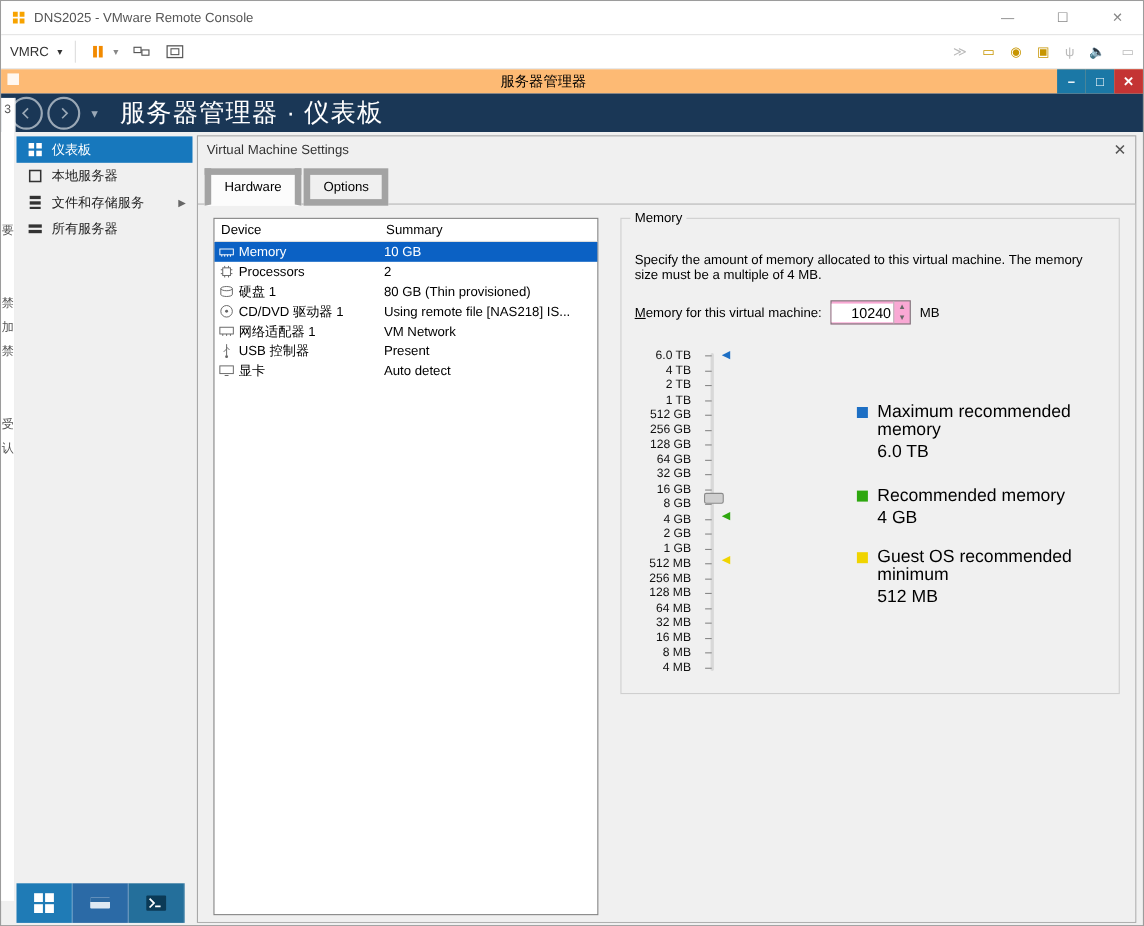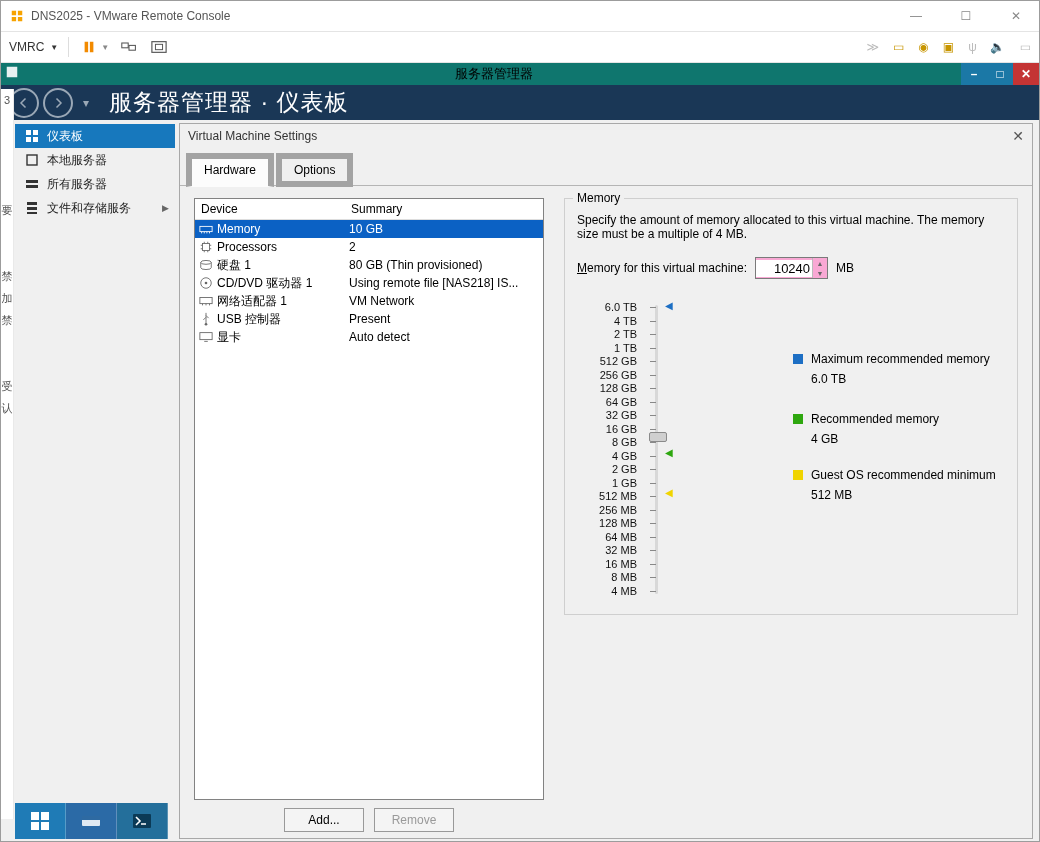--- a/index.html
+++ b/index.html
@@ -7,21 +7,21 @@
   .outer-titlebar{height:30px;background:#fff;display:flex;align-items:center;padding:0 8px;color:#555;}
   .outer-titlebar .icon{width:16px;height:16px;margin-right:6px;display:flex;align-items:center;justify-content:center;color:#f7a300;}
   .outer-winbtns{margin-left:auto;display:flex;gap:20px;color:#888;}
   .outer-winbtns div{width:30px;text-align:center;}
   .outer-toolbar{height:30px;border-top:1px solid #e4e4e4;border-bottom:1px solid #e4e4e4;background:#fff;display:flex;align-items:center;padding:0 8px;}
   .vmrc-btn{display:flex;align-items:center;gap:6px;color:#333;cursor:pointer;}
   .tb-sep{width:1px;height:20px;background:#ddd;margin:0 10px;}
   .tb-icon{display:flex;align-items:center;justify-content:center;width:20px;height:20px;color:#666;}
   .tb-right{margin-left:auto;display:flex;gap:14px;color:#bbb;}
   .tb-right .gold{color:#c79500;}
-  .blue-strip{height:22px;background:#0f766e;display:flex;align-items:center;color:#000;}
+  .blue-strip{height:22px;background:#fdba74;display:flex;align-items:center;color:#000;}
   .blue-strip .doc-icon{width:18px;height:18px;margin:0 4px;color:#fff;}
   .blue-strip .title{flex:1;text-align:center;font-size:13px;}
   .blue-strip .winbtns{display:flex;}
   .blue-strip .winbtns div{width:26px;height:22px;display:flex;align-items:center;justify-content:center;font-weight:bold;}
   .blue-strip .min{background:#1b78a6;color:#fff;}
   .blue-strip .max{background:#1b78a6;color:#fff;}
   .blue-strip .close{background:#c43434;color:#fff;}
   .dark-header{height:35px;background:#1a3756;color:#fff;display:flex;align-items:center;padding:0 8px;}
   .nav-circle{width:26px;height:26px;border:2px solid #9aa8b6;border-radius:50%;display:flex;align-items:center;justify-content:center;color:#9aa8b6;margin-right:4px;}
   .dark-header .crumbs{font-size:23px;margin-left:20px;letter-spacing:1px;}
@@ -73,21 +73,21 @@
   .ticks{width:60px;text-align:right;font-size:11px;color:#111;}
   .ticks div{height:13.5px;line-height:13.5px;}
   .track-wrap{width:32px;position:relative;margin-left:4px;}
   .track{position:absolute;left:14px;top:4px;bottom:4px;width:3px;background:#d8d8d8;border-radius:2px;}
   .tickmark{position:absolute;left:9px;width:6px;height:1px;background:#888;}
   .thumb{position:absolute;left:8px;width:16px;height:8px;background:#cfcfcf;border:1px solid #8a8a8a;border-radius:2px;}
   .marker{position:absolute;font-size:10px;}
   .legend-col{margin-left:120px;}
   .leg-item{display:flex;align-items:flex-start;gap:8px;margin-bottom:20px;}
   .leg-sq{width:10px;height:10px;margin-top:3px;flex:0 0 10px;}
-  .leg-text{font-size:12px;line-height:16px;}
+  .leg-text{font-size:16px;line-height:16px;}
   .leg-sub{color:#333;}
   .leg-val{margin-top:4px;}
 </style>
 </head>
 <body>
 
 <div class="outer-window">
 
   <div class="outer-titlebar">
     <span class="icon">
@@ -200,36 +200,36 @@
       <span class="ic">
         <svg width="14" height="14" viewBox="0 0 14 14">
             <rect x="2" y="2" width="10" height="10" fill="none" stroke="#333" stroke-width="1.4"></rect>
           </svg>
       </span>
       <span>本地服务器</span>
     </div>
     <div class="item">
       <span class="ic">
         <svg width="14" height="14" viewBox="0 0 14 14">
-            <rect x="1" y="3" width="12" height="3" fill="#333"></rect>
-            <rect x="1" y="8" width="12" height="3" fill="#333"></rect>
-          </svg>
-      </span>
-      <span>所有服务器</span>
-    </div>
-    <div class="item">
-      <span class="ic">
-        <svg width="14" height="14" viewBox="0 0 14 14">
             <rect x="2" y="1" width="10" height="3" fill="#333"></rect>
             <rect x="2" y="6" width="10" height="3" fill="#333"></rect>
             <rect x="2" y="11" width="10" height="2" fill="#333"></rect>
           </svg>
       </span>
       <span>文件和存储服务</span>
       <span style="margin-left:auto;margin-right:6px;font-size:9px;color:#666;">▶</span>
+    </div>
+    <div class="item">
+      <span class="ic">
+        <svg width="14" height="14" viewBox="0 0 14 14">
+            <rect x="1" y="3" width="12" height="3" fill="#333"></rect>
+            <rect x="1" y="8" width="12" height="3" fill="#333"></rect>
+          </svg>
+      </span>
+      <span>所有服务器</span>
     </div>
   </div>
 
   <div class="taskbar">
     <div class="tb win">
       <svg width="20" height="20" viewBox="0 0 20 20">
           <rect x="1" y="1" width="8" height="8" fill="#fff"></rect>
           <rect x="11" y="1" width="8" height="8" fill="#fff"></rect>
           <rect x="1" y="11" width="8" height="8" fill="#fff"></rect>
           <rect x="11" y="11" width="8" height="8" fill="#fff"></rect>
@@ -346,34 +346,26 @@
                       <rect x="1" y="1" width="14" height="8" fill="none" stroke="currentColor"></rect>
                       <path d="M6 11h4" stroke="currentColor"></path>
                     </svg>
                   </span>
                   <span>显卡</span>
                 </div>
                 <div class="c2">Auto detect</div>
               </div>
             </div>
         </div>
-        <div class="dev-btns">
-          <div class="btn">
-              <span>Add...</span>
-            </div>
-          <div class="btn disabled">
-              <span>Remove</span>
-            </div>
-        </div>
       </div>
 
       <div class="mem-panel">
         <div class="fieldset">
           <span class="legend">Memory</span>
-          <div style="margin-top:4px;">Specify the amount of memory allocated to this virtual machine. The memory size must be a multiple of 4 MB.</div>
+          <div style="margin-top:20px;">Specify the amount of memory allocated to this virtual machine. The memory size must be a multiple of 4 MB.</div>
           <div class="mem-row">
             <span><span style="text-decoration:underline;">M</span><span id="memlbl">emory for this virtual machine:</span></span>
             <div class="spin">
               <input type="text" value="10240" style="">
               <div class="arrows">
                 <div>▲</div>
                 <div>▼</div>
               </div>
             </div>
             <span>MB</span>

